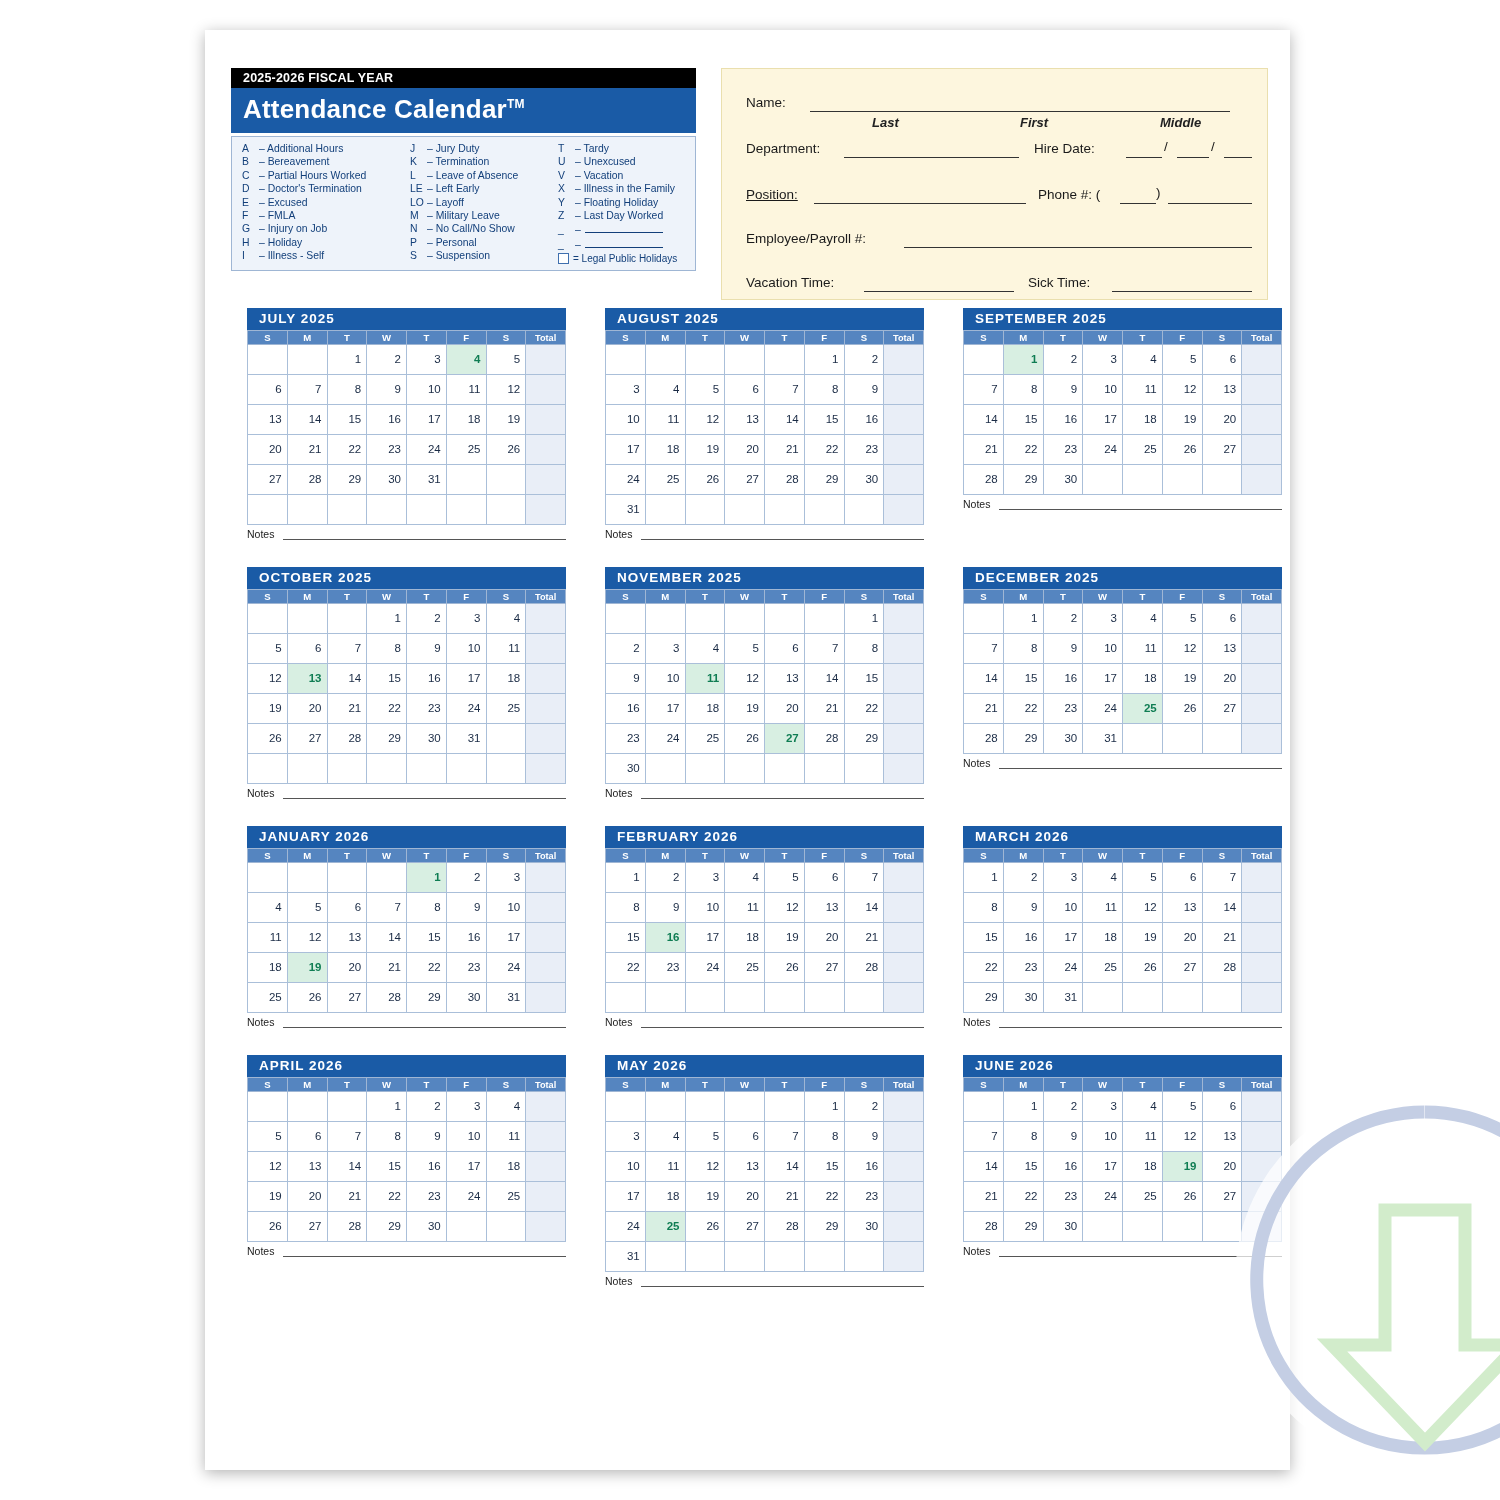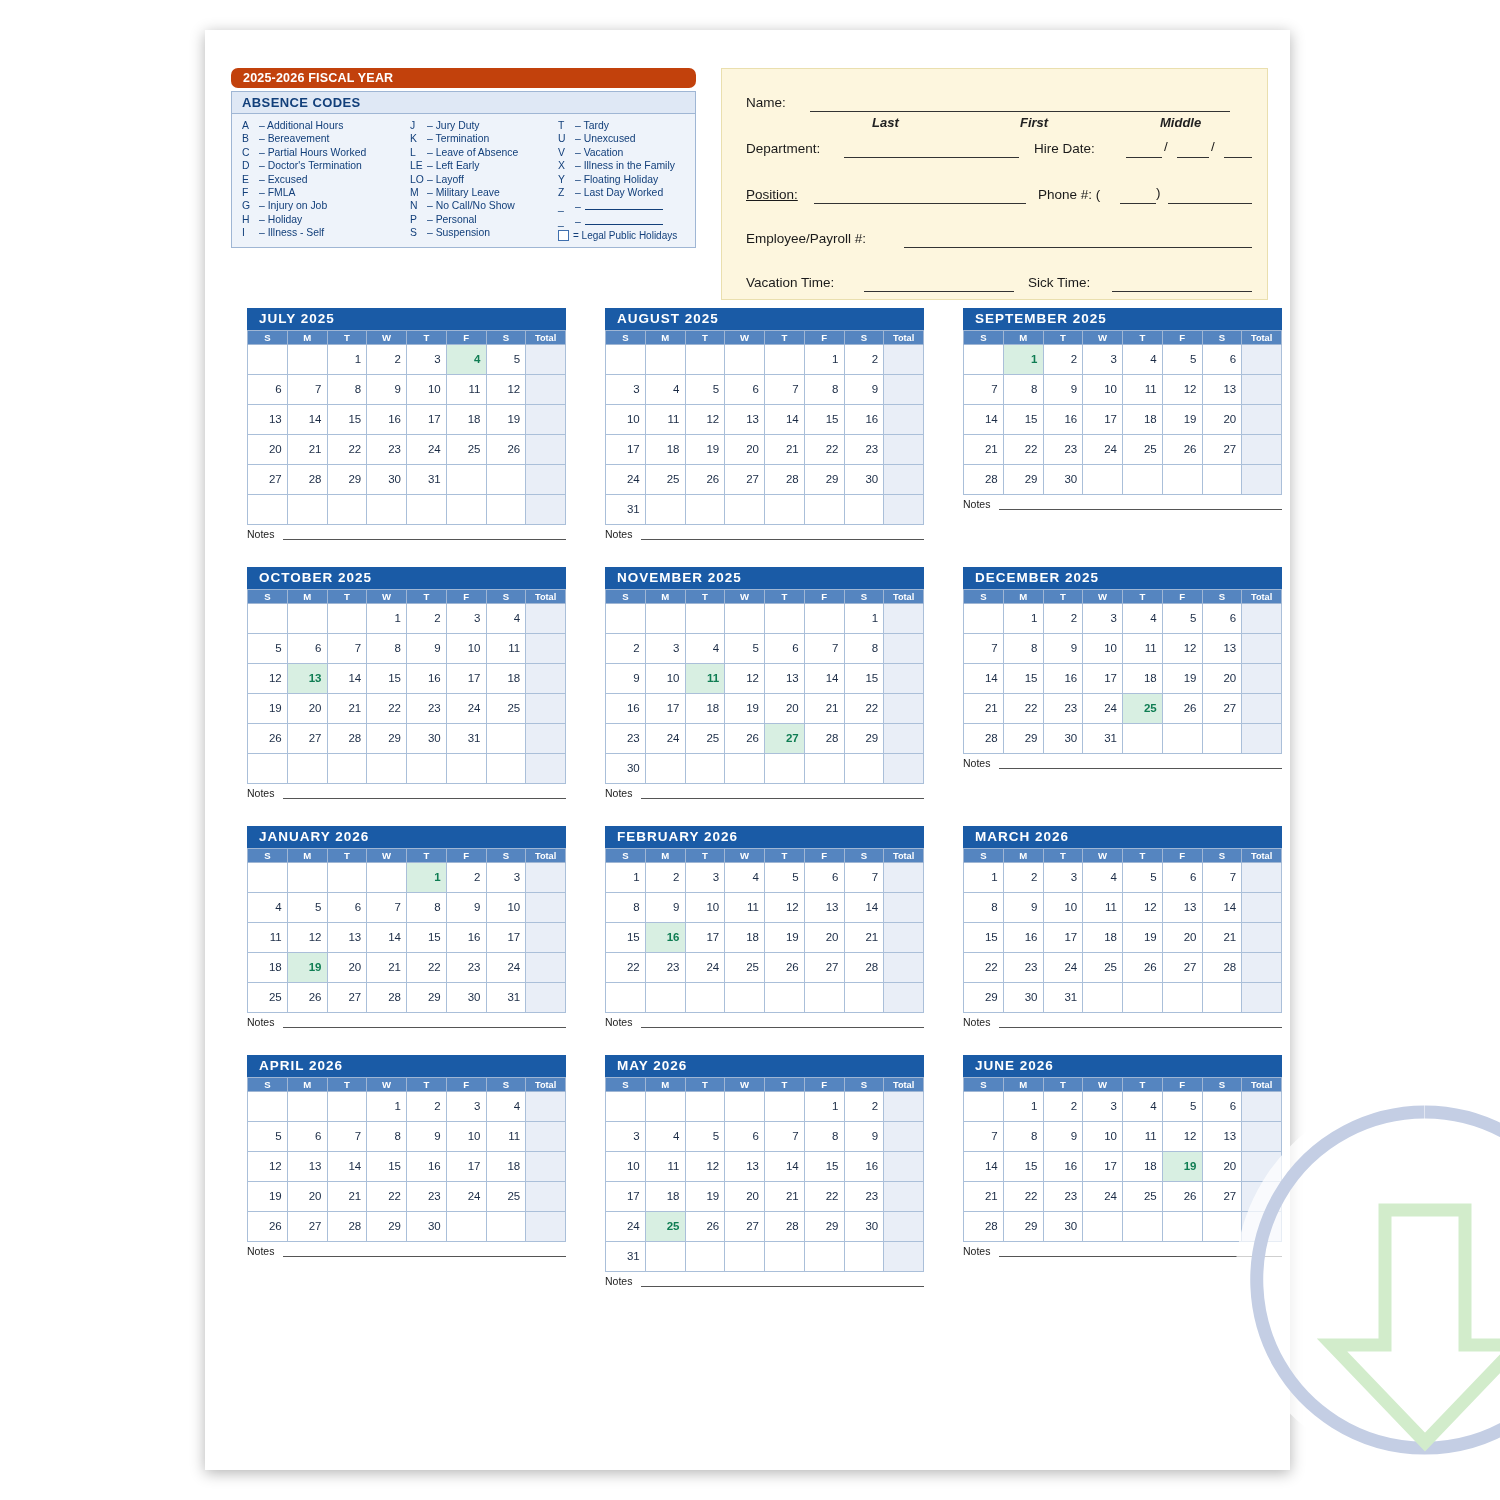--- a/index.html
+++ b/index.html
@@ -15,22 +15,22 @@
     width:1085px;height:1440px;
     background:#ffffff;
     box-shadow:0 3px 14px rgba(0,0,0,.30);
   }
   
   .header{
     position:absolute;left:26px;top:38px;width:1035px;height:232px;
   }
   .title-block{position:absolute;left:0;top:0;width:465px;}
   .fiscal-bar{
-    background:#c2410c;color:#ffffff;font-size:12.5px;font-weight:bold;
-    padding:3px 0 3px 12px;letter-spacing:.2px;border-radius:7px;
+    background:#000000;color:#ffffff;font-size:12.5px;font-weight:bold;
+    padding:3px 0 3px 12px;letter-spacing:.2px;
   }
   .title-bar{
     background:#1a5ba6;color:#ffffff;font-size:26px;font-weight:bold;
     padding:6px 0 8px 12px;letter-spacing:.2px;
   }
   .title-bar sup{font-size:12px;vertical-align:super;}
   .codes-box{
     margin-top:3px;border:1px solid #9fb6d4;background:#eef3fa;
   }
   .codes-head{
@@ -100,23 +100,23 @@
 </style>
 </head>
 <body>
 
 <div class="page">
 
   <div class="header">
 
     <div class="title-block">
       <div class="fiscal-bar">2025-2026 FISCAL YEAR</div>
+      <div class="title-bar"><span>Attendance Calendar</span><sup>TM</sup></div>
 
       <div class="codes-box">
-        <div class="codes-head">ABSENCE  CODES</div>
         <div class="codes-cols">
           <div class="codes-col c1">
             <div class="code-row"><span class="k">A</span><span>– Additional Hours</span></div>
             <div class="code-row"><span class="k">B</span><span>– Bereavement</span></div>
             <div class="code-row"><span class="k">C</span><span>– Partial Hours Worked</span></div>
             <div class="code-row"><span class="k">D</span><span>– Doctor's Termination</span></div>
             <div class="code-row"><span class="k">E</span><span>– Excused</span></div>
             <div class="code-row"><span class="k">F</span><span>– FMLA</span></div>
             <div class="code-row"><span class="k">G</span><span>– Injury on Job</span></div>
             <div class="code-row"><span class="k">H</span><span>– Holiday</span></div>

